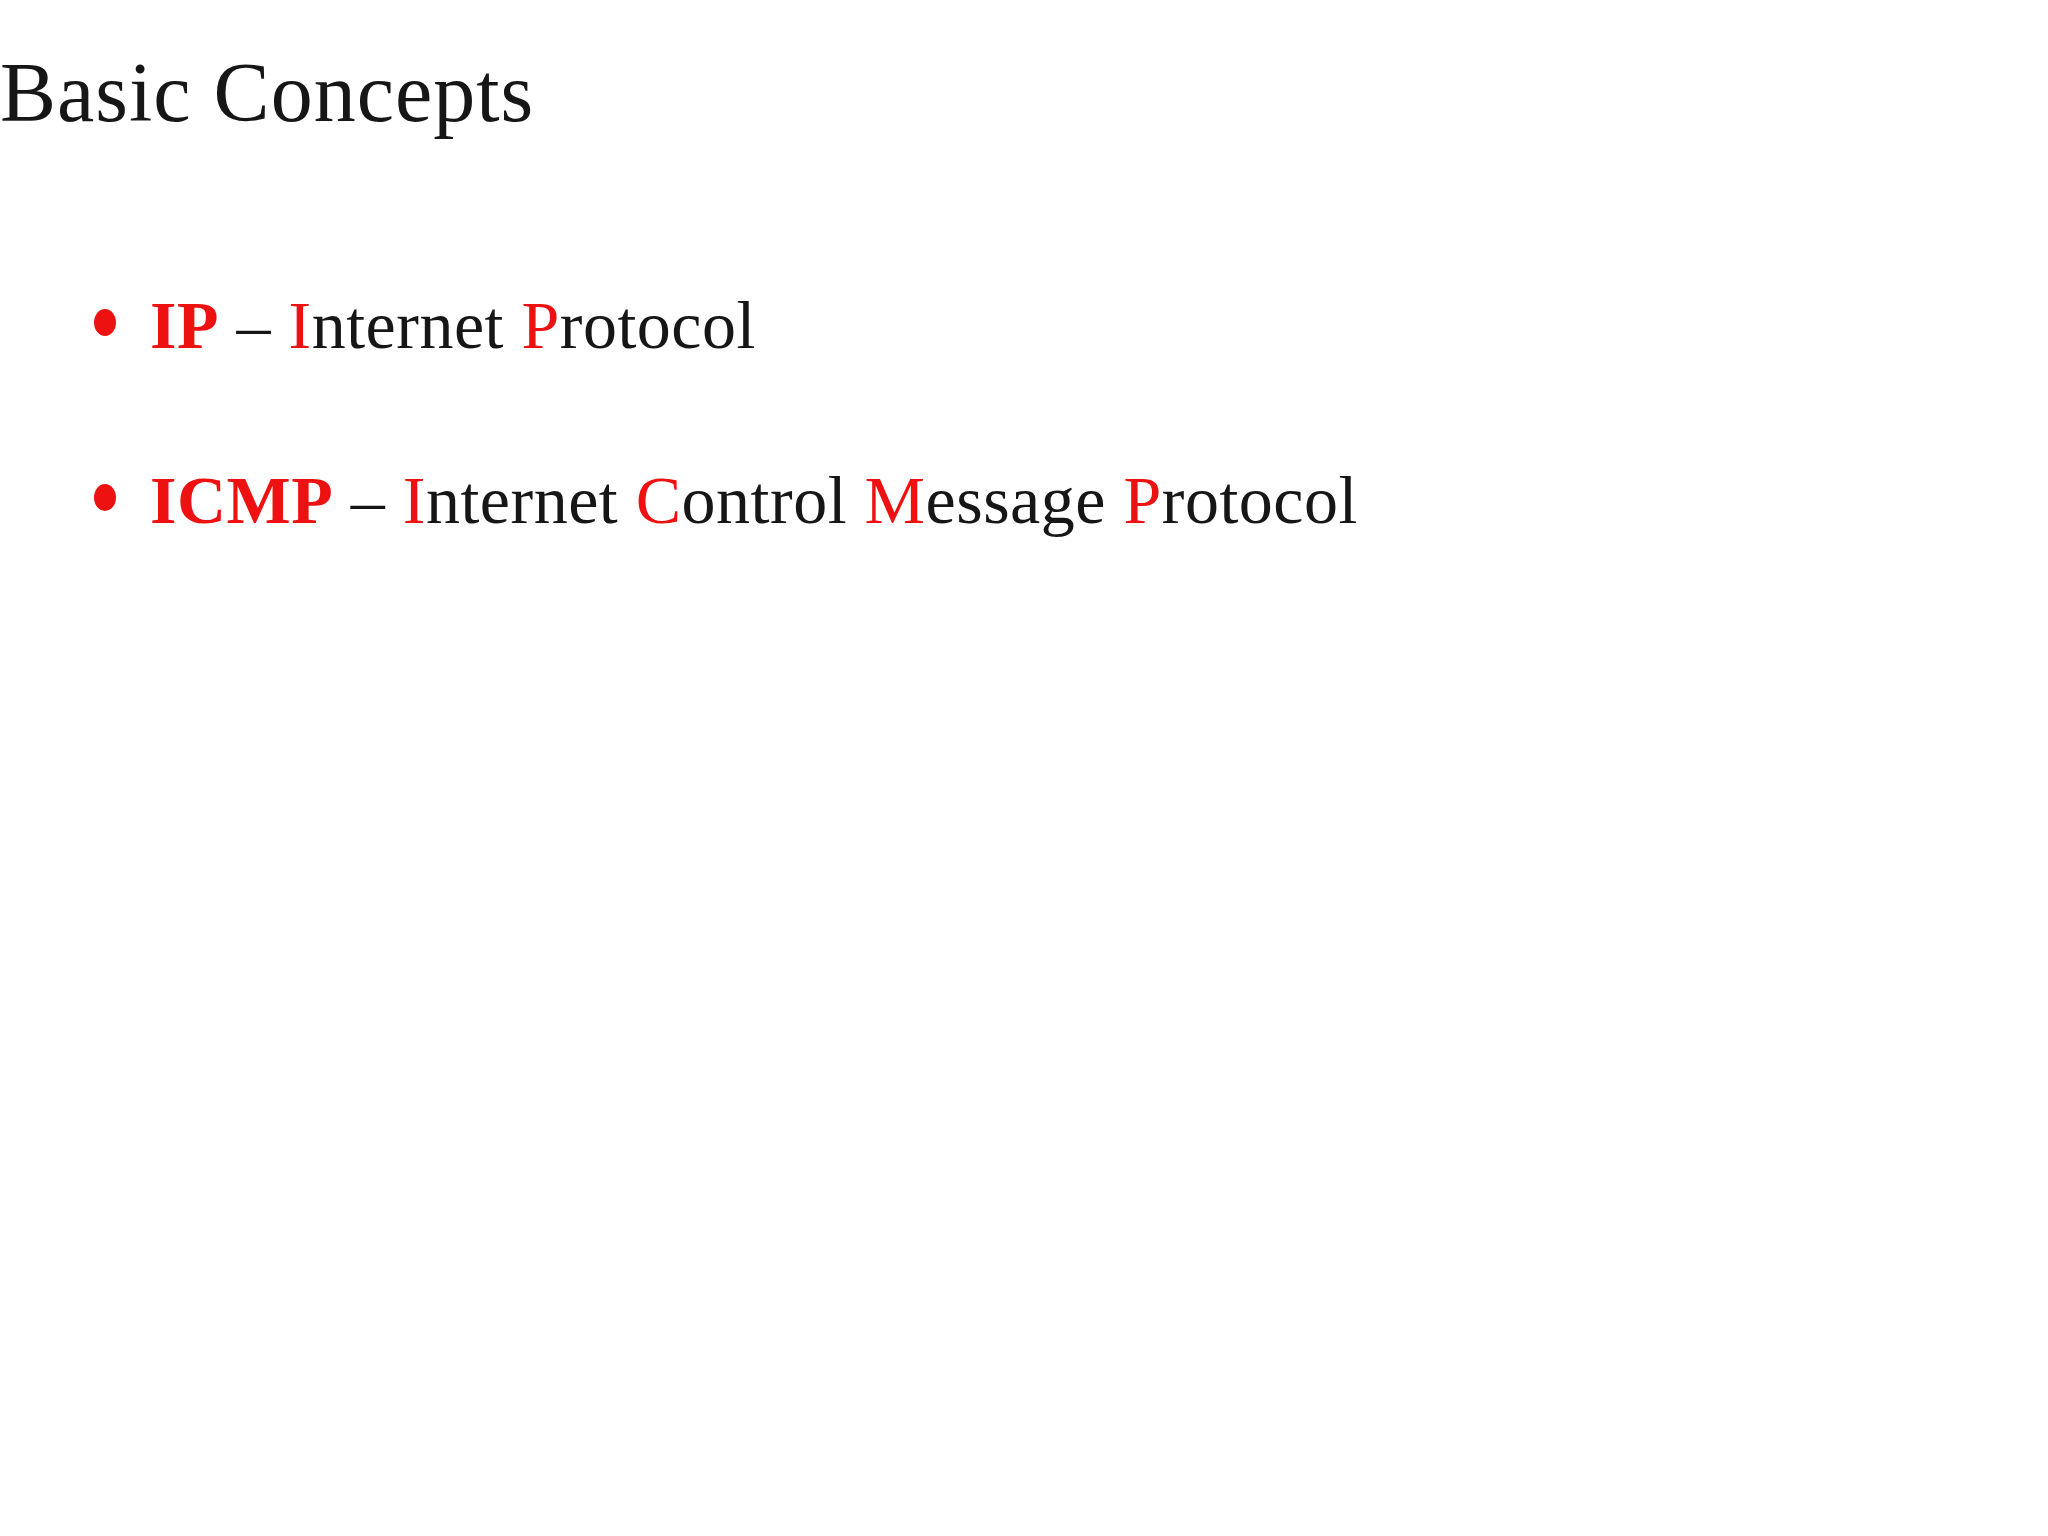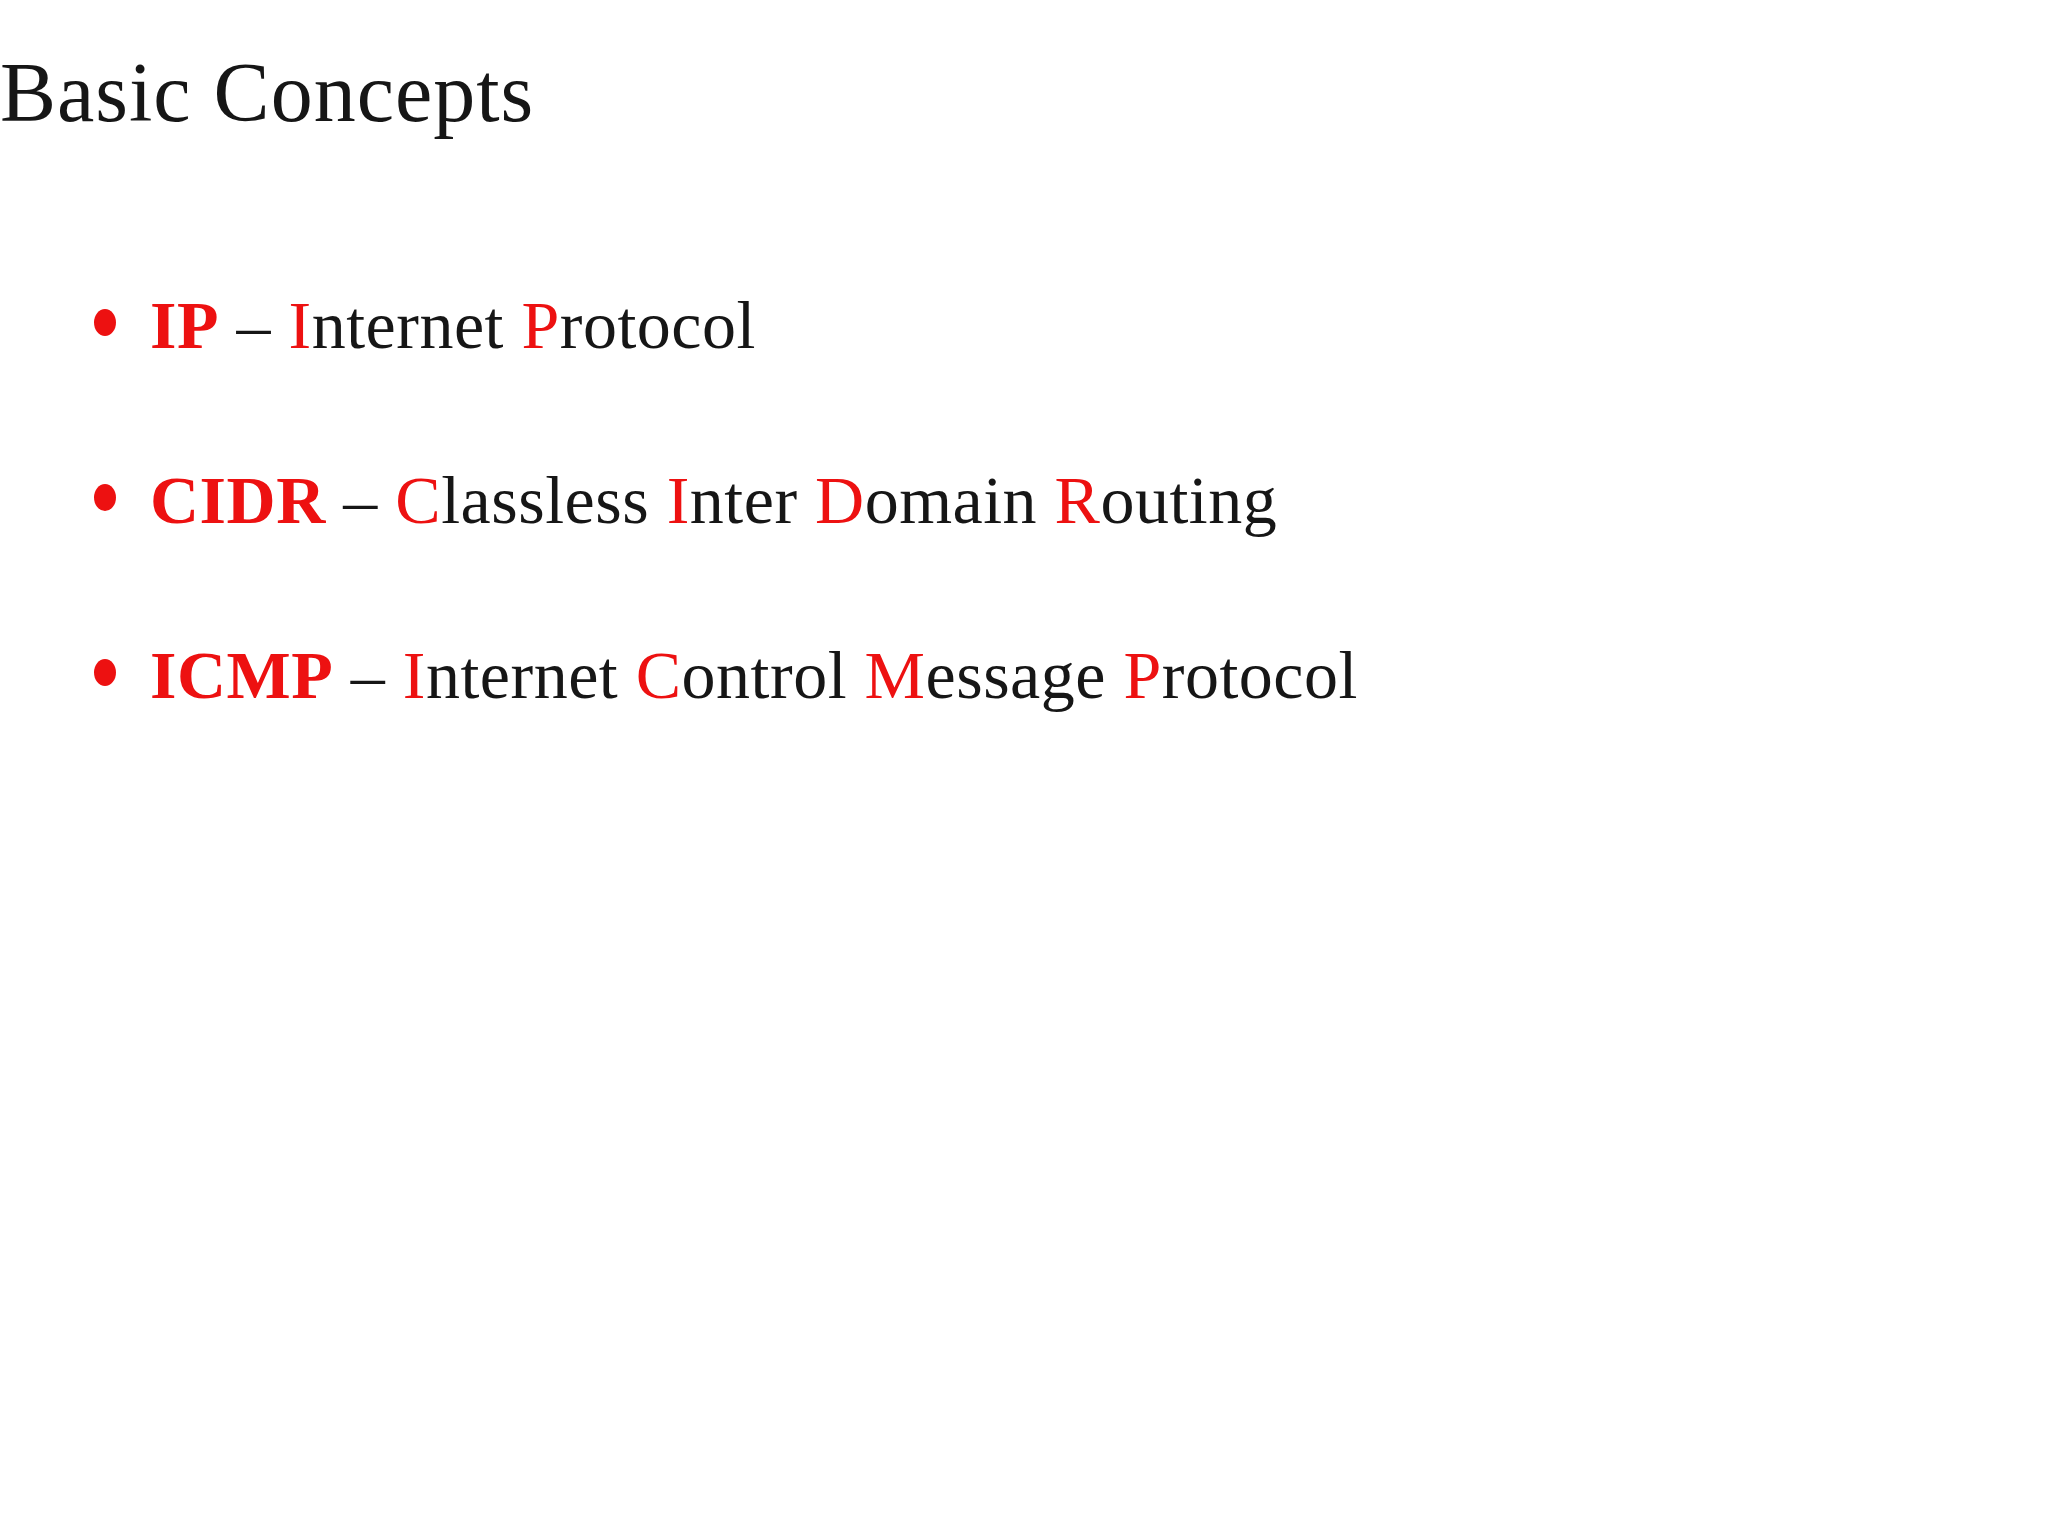--- a/index.html
+++ b/index.html
@@ -61,16 +61,15 @@
   .word { color: var(--text); }
   .initial { color: var(--accent); }
 </style>
 </head>
 <body>
 
 <div class="slide">
   <h1 class="title">Basic Concepts</h1>
   <ul class="bullets" id="bullet-list">
       <li class="bullet-item"><span class="dot"></span><span class="acronym">IP</span><span class="sep"> – </span><span class="word"><span class="initial">I</span>nternet </span><span class="word"><span class="initial">P</span>rotocol</span></li>
-      <li class="bullet-item"><span class="dot"></span><span class="acronym">CIDR</span><span class="sep"> – </span><span class="word"><span class="initial">C</span>lassless </span><span class="word"><span class="initial">I</span>nter </span><span class="word"><span class="initial">D</span>omain </span><span class="word"><span class="initial">R</span>outing</span></li>
       <li class="bullet-item"><span class="dot"></span><span class="acronym">ICMP</span><span class="sep"> – </span><span class="word"><span class="initial">I</span>nternet </span><span class="word"><span class="initial">C</span>ontrol </span><span class="word"><span class="initial">M</span>essage </span><span class="word"><span class="initial">P</span>rotocol</span></li>
     </ul>
 </div>
 
 </body></html>

